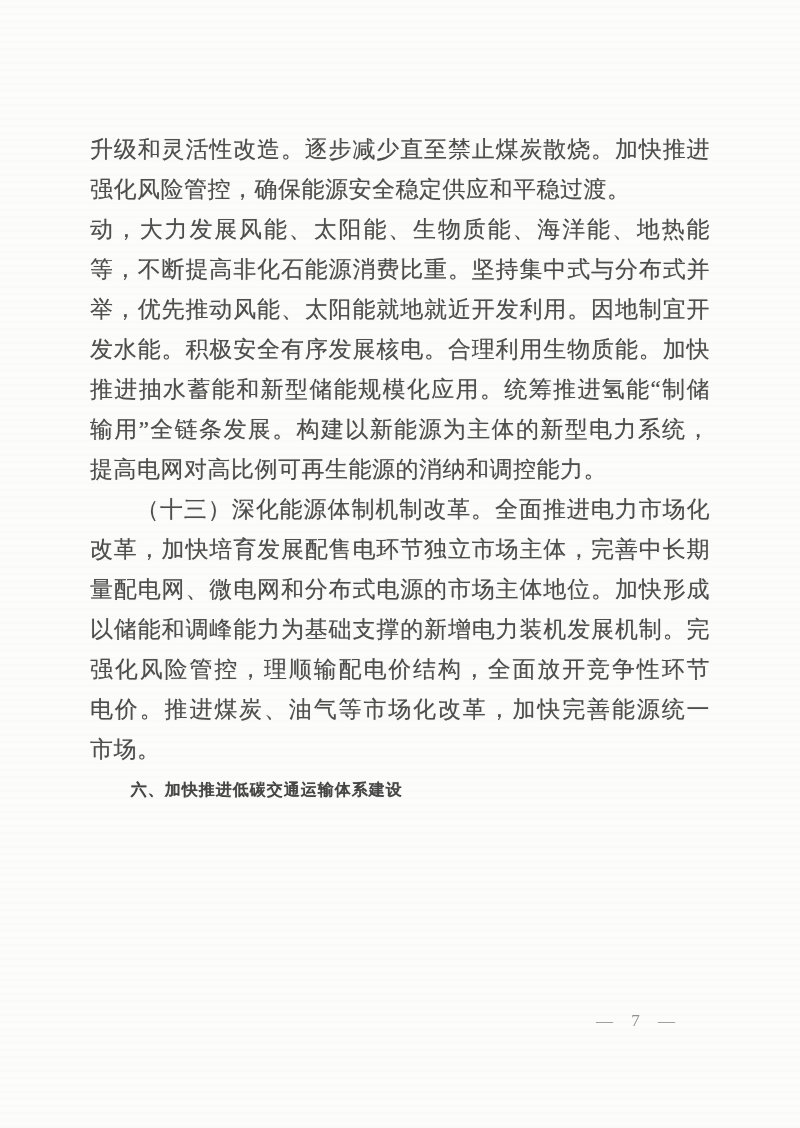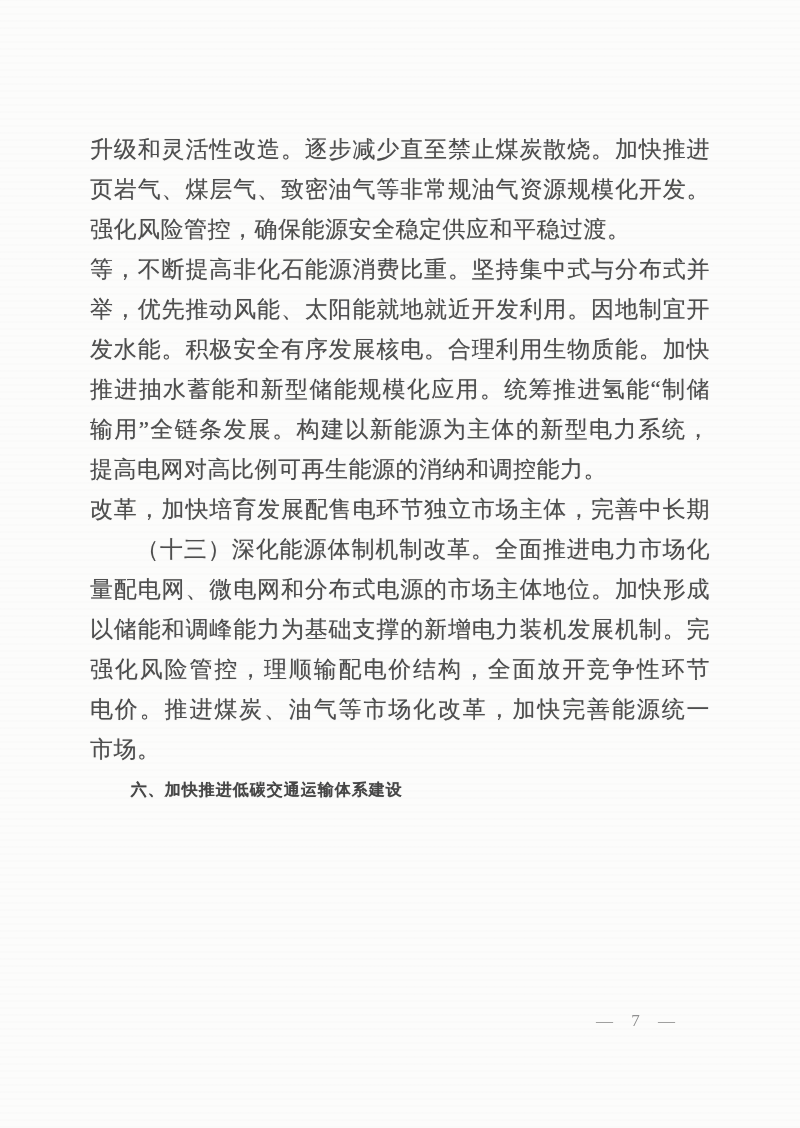--- a/index.html
+++ b/index.html
@@ -63,30 +63,30 @@
     letter-spacing: 7px;
     font-family: "Liberation Serif", "DejaVu Serif", serif;
   }
 </style>
 </head>
 <body>
 
 <div class="page">
   <div class="doc-text">
       <div class="line fill">升级和灵活性改造。逐步减少直至禁止煤炭散烧。加快推进</div>
-      <div class="line fill">页岩气、煤层气、致密油气等非常规油气资源规模化开发。</div>
       <div class="line">强化风险管控，确保能源安全稳定供应和平稳过渡。</div>
+      <div class="line fill">动，大力发展风能、太阳能、生物质能、海洋能、地热能</div>
       <div class="line fill">等，不断提高非化石能源消费比重。坚持集中式与分布式并</div>
       <div class="line fill">举，优先推动风能、太阳能就地就近开发利用。因地制宜开</div>
       <div class="line fill">发水能。积极安全有序发展核电。合理利用生物质能。加快</div>
       <div class="line fill">推进抽水蓄能和新型储能规模化应用。统筹推进氢能“制储</div>
       <div class="line fill">输用”全链条发展。构建以新能源为主体的新型电力系统，</div>
       <div class="line">提高电网对高比例可再生能源的消纳和调控能力。</div>
+      <div class="line fill indent">（十三）深化能源体制机制改革。全面推进电力市场化</div>
       <div class="line fill">改革，加快培育发展配售电环节独立市场主体，完善中长期</div>
-      <div class="line fill indent">（十三）深化能源体制机制改革。全面推进电力市场化</div>
       <div class="line fill">量配电网、微电网和分布式电源的市场主体地位。加快形成</div>
       <div class="line fill">以储能和调峰能力为基础支撑的新增电力装机发展机制。完</div>
       <div class="line fill">强化风险管控，理顺输配电价结构，全面放开竞争性环节</div>
       <div class="line fill">电价。推进煤炭、油气等市场化改革，加快完善能源统一</div>
       <div class="line">市场。</div>
       <div class="line indent heading">六、加快推进低碳交通运输体系建设</div>
     </div>
 
   <div class="page-footer">— 7 —</div>
 </div>

